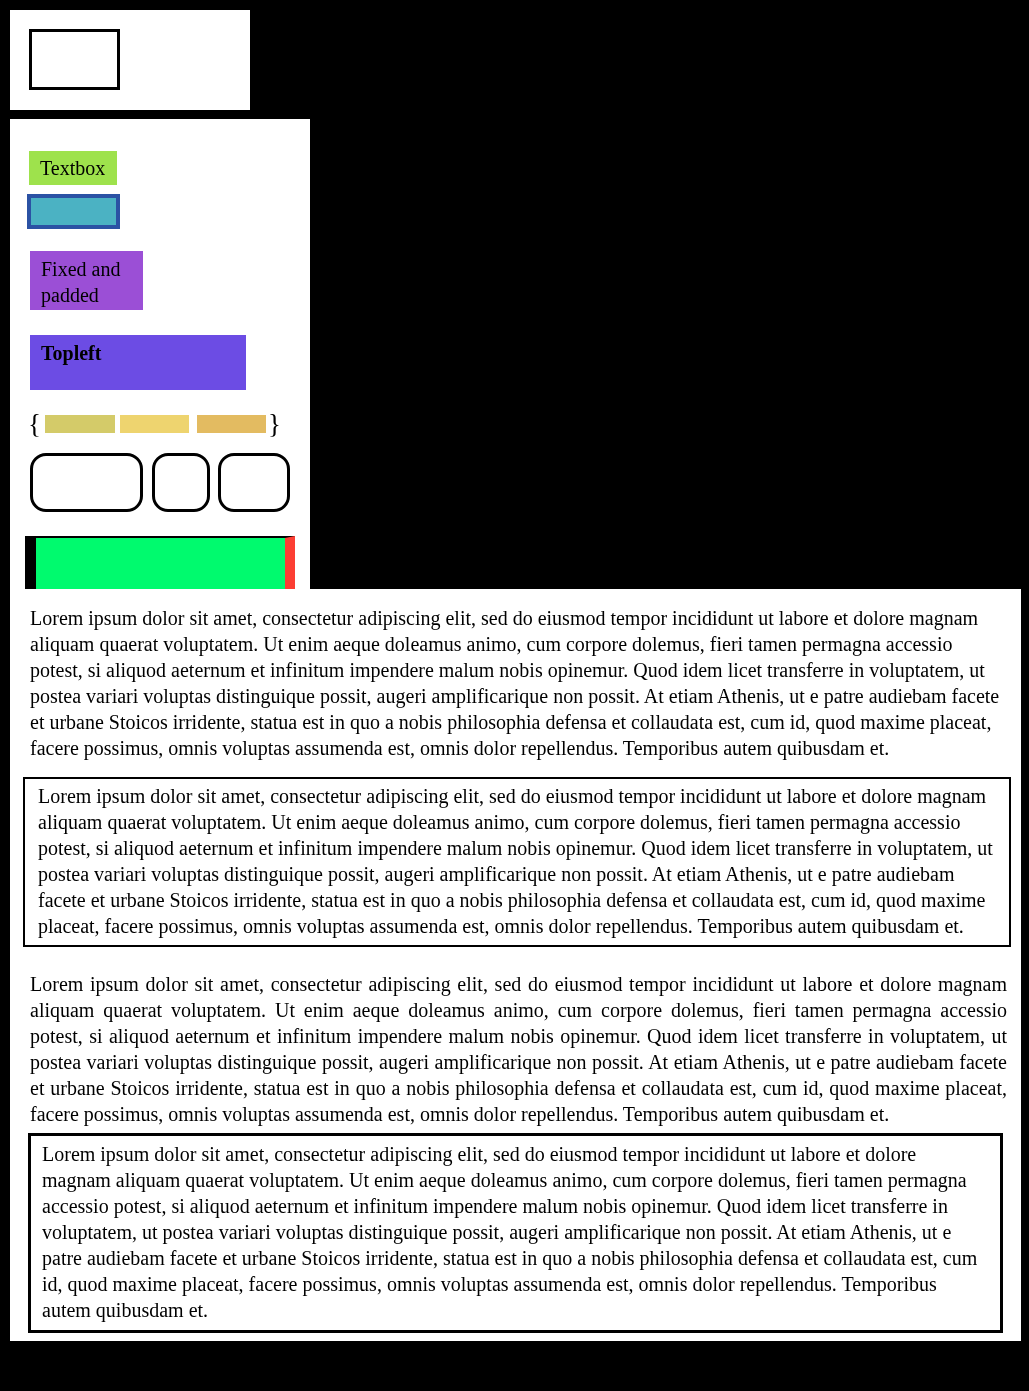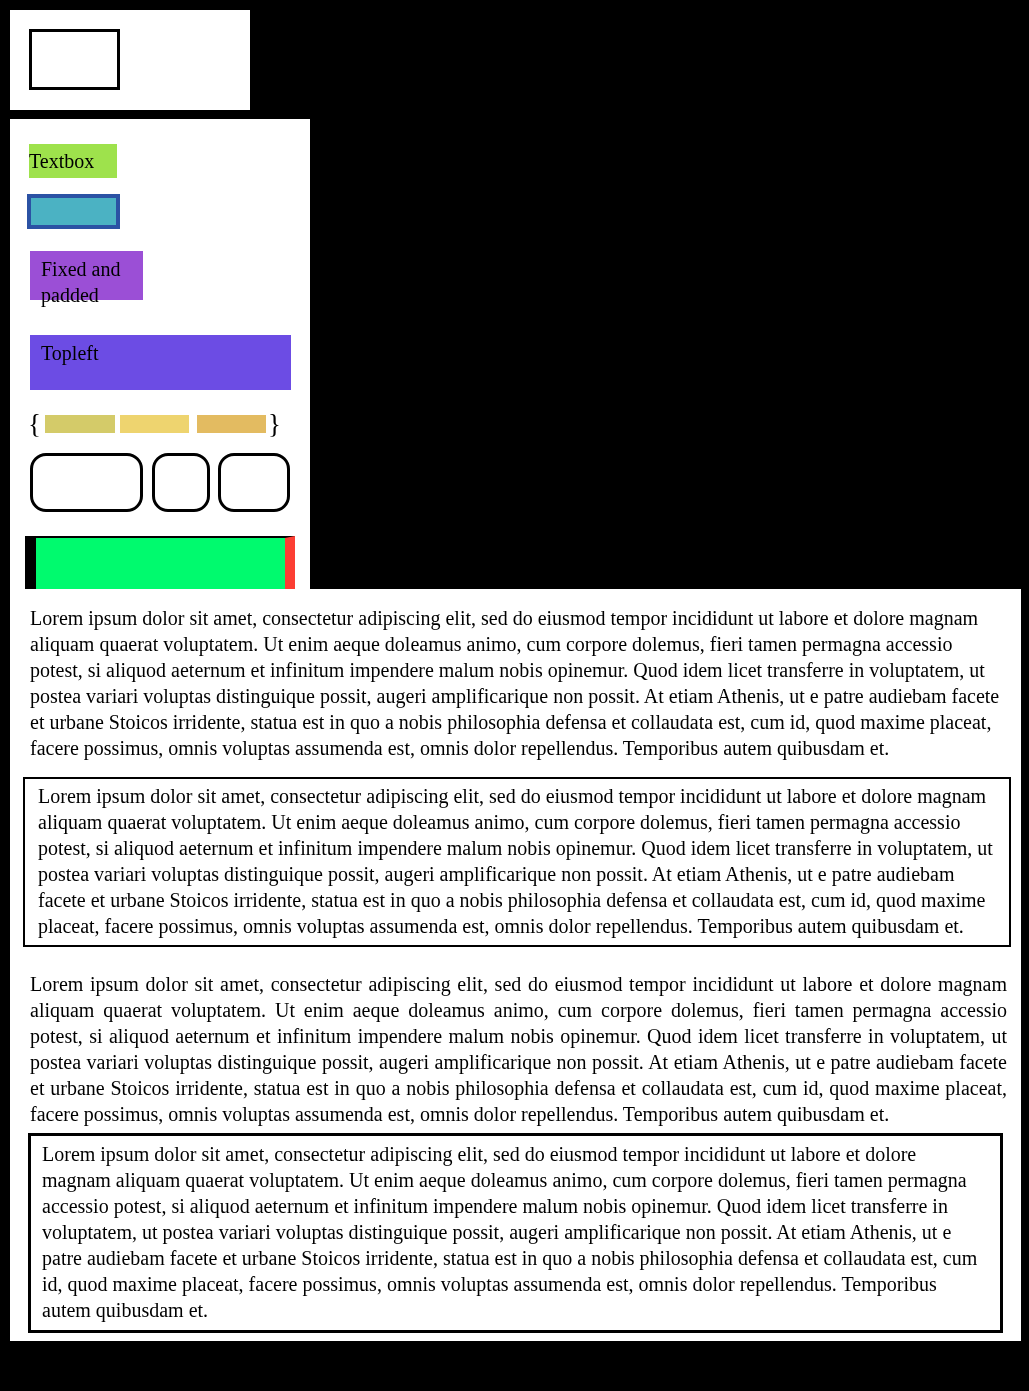--- a/index.html
+++ b/index.html
@@ -23,39 +23,40 @@
     border: 3px solid #000000; background: #ffffff;
   }
 
   
   .panel {
     position: absolute; left: 10px; top: 119px;
     width: 300px; height: 498px; background: #ffffff;
     font-size: 20px; line-height: 26px;
   }
   .green-label {
-    position: absolute; left: 19px; top: 25px;
+    position: absolute; left: 19px; top: 32px;
     width: 88px; height: 34px;
     display: flex; align-items: center;
-    padding-left: 0;
+    padding-left: 11px;
   }
   .teal-box {
     position: absolute; left: 17px; top: 75px;
     width: 93px; height: 35px;
     border: 4px solid #2b52a4;
   }
   .purple-box {
     position: absolute; left: 20px; top: 132px;
-    width: 113px; height: 49px;
+    width: 113px; height: 59px;
     padding: 5px 6px 0 11px;
   }
   .violet-box {
     position: absolute; left: 20px; top: 216px;
-    width: 261px; height: 55px;
+    width: 216px; height: 55px;
     padding: 5px 0 0 11px;
+    font-weight: bold;
   }
   .brace-row {
     position: absolute; left: 18px; top: 290px;
     height: 30px; display: flex; align-items: center;
   }
   .brace { font-size: 27px; line-height: 30px; }
   .bar { height: 18px; }
   .bar-1 { width: 70px; margin-left: 4px; }
   .bar-2 { width: 69px; margin-left: 5px; }
   .bar-3 { width: 69px; margin-left: 8px; margin-right: 2px; }

